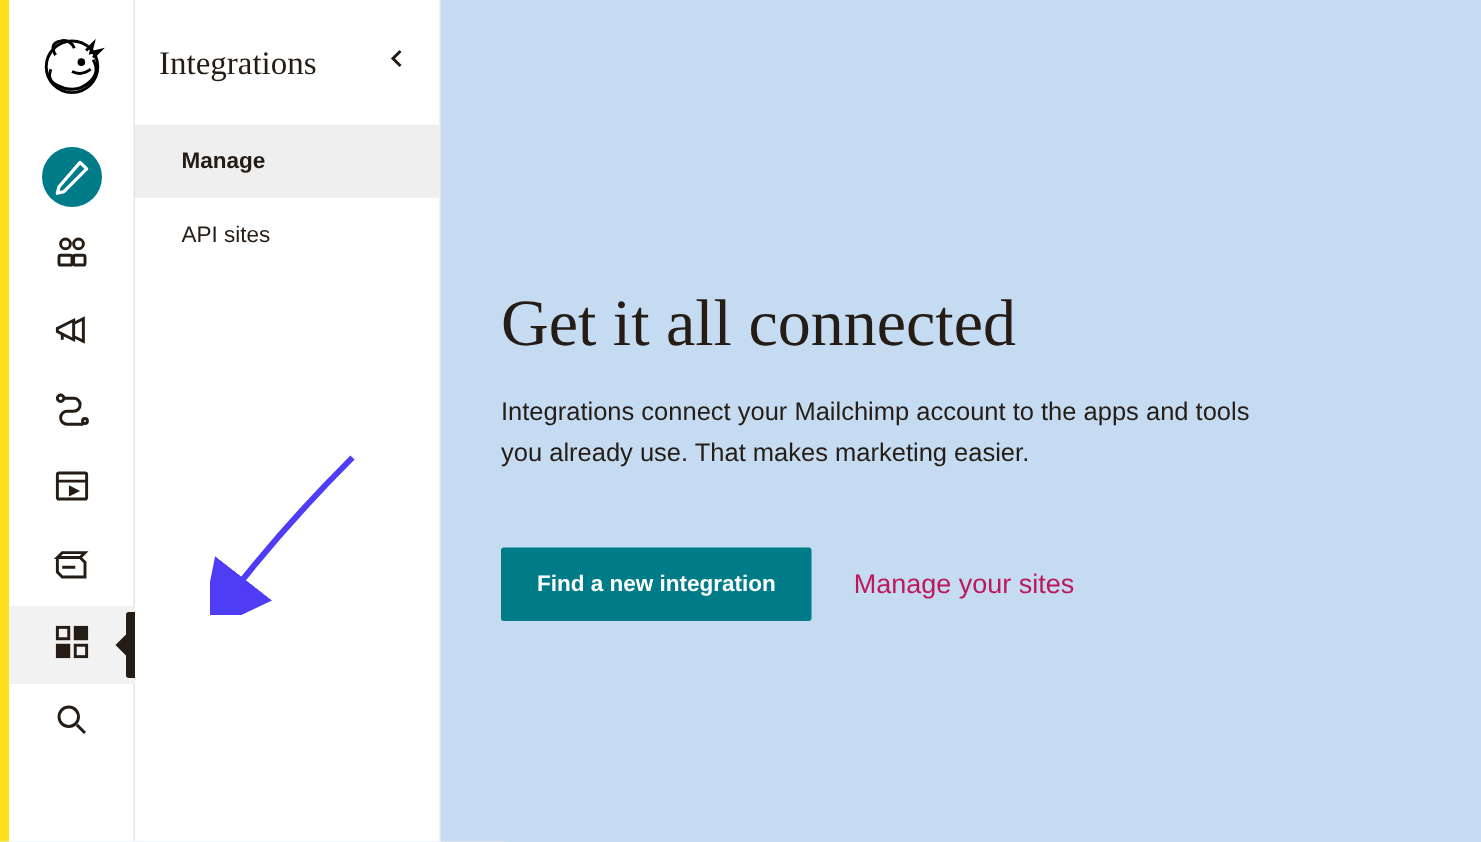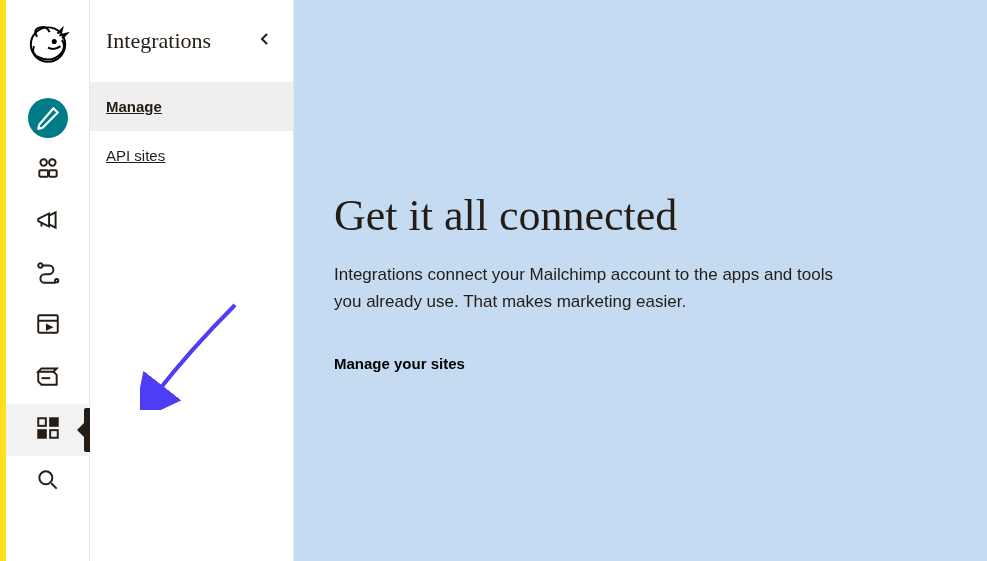--- a/index.html
+++ b/index.html
@@ -78,25 +78,25 @@
       padding: 28px 20px 28px 16px;
     }
     .subnav-title {
       font-family: Georgia, "Times New Roman", serif;
       font-size: 22px;
       font-weight: 400;
       color: #241c15;
     }
     .collapse-btn { cursor: pointer; font-size: 16px; color: #241c15; padding: 4px; }
     .subnav-item {
-      padding: 16px 16px 16px 16px;
+      padding: 16px 16px 16px 31px;
       font-size: 15px;
       color: #241c15;
       cursor: pointer;
-      display: flex; align-items: flex-start; gap: 6px; text-decoration: underline;
+      display: flex; align-items: flex-start; gap: 6px;
     }
     .subnav-item.active {
       background: #efefef;
       font-weight: 600;
     }
     .ext-icon { width: 14px; height: 14px; }
 
     .hero {
       position: absolute;
       left: 294px; top: 0;
@@ -108,38 +108,38 @@
       font-family: Georgia, "Times New Roman", serif;
       font-size: 44px;
       font-weight: 400;
       color: #241c15;
       margin-bottom: 20px;
     }
     .hero-desc {
       font-size: 17px;
       color: #241c15;
       line-height: 1.6;
-      margin-bottom: 40px;
+      margin-bottom: 50px;
       max-width: 520px;
     }
     .cta-row { display: flex; align-items: center; gap: 28px; }
     .btn-primary {
       background: #007c89;
       color: #fff;
       border: none;
       padding: 16px 24px;
       font-size: 15px;
       font-weight: 600;
       cursor: pointer;
       border-radius: 2px;
     }
     .link-secondary {
-      color: #000000;
-      font-size: 15px;
-      font-weight: 700;
+      color: #be185d;
+      font-size: 18px;
+      font-weight: 400;
       cursor: pointer;
       text-decoration: none;
     }
 
     .annotation-arrow {
       position: absolute;
       left: 140px; top: 300px;
       width: 110px; height: 110px;
       pointer-events: none;
     }
@@ -258,20 +258,21 @@
   </div>
   <div class="subnav-item">
     <span>API sites</span>
   </div>
 </aside>
 
 <main class="hero">
   <h1 class="hero-title">Get it all connected</h1>
   <p class="hero-desc">Integrations connect your Mailchimp account to the apps and tools you already use. That makes marketing easier.</p>
   <div class="cta-row">
+    <button class="btn-primary">Find a new integration</button>
     <a class="link-secondary">Manage your sites</a>
   </div>
 </main>
 
 <svg class="annotation-arrow" viewBox="0 0 110 110">
   <defs>
     <marker id="ah" markerWidth="12" markerHeight="12" refX="3" refY="6" orient="auto">
       <path d="M0 0 L12 6 L0 12 z" fill="#4f3df5"></path>
     </marker>
   </defs>

